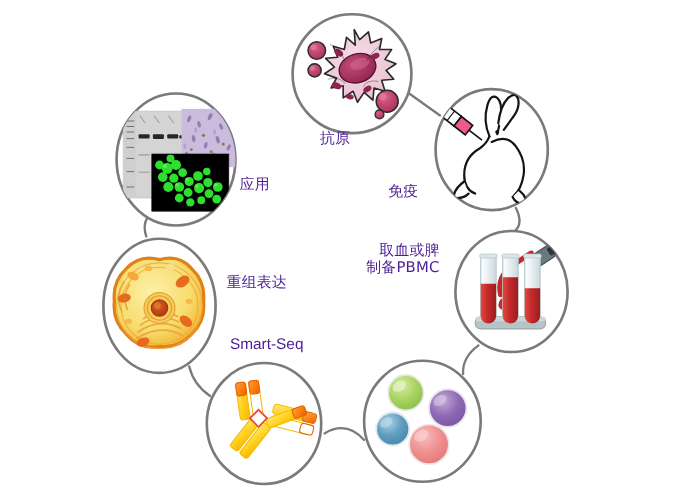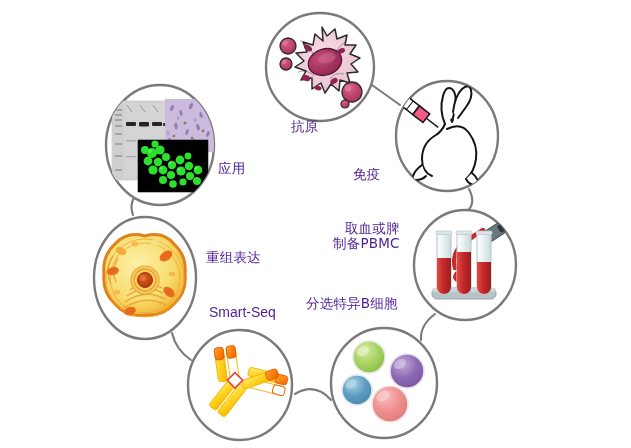--- a/index.html
+++ b/index.html
@@ -402,18 +402,17 @@
           <rect x="138" y="140" width="70" height="52" fill="none" stroke="#111111" stroke-width="0.6"></rect>
         </g>
       </g>
     </g>
   </svg>
 
   <div class="label cn" style="left:291px;top:119px;">抗原</div>
   <div class="label cn" style="left:353px;top:167px;">免疫</div>
   <div class="label cn" style="left:333px;top:221px;text-align:right;">取血或脾
 制备PBMC</div>
-  <div class="label cn" style="left:306px;top:296px;">分选特异B细胞</div>
   <div class="label en" style="left:209px;top:305px;">Smart-Seq</div>
   <div class="label cn" style="left:206px;top:250px;">重组表达</div>
   <div class="label cn" style="left:218px;top:161px;text-align:center;">应用</div>
 
 </div>
 
 </body></html>

